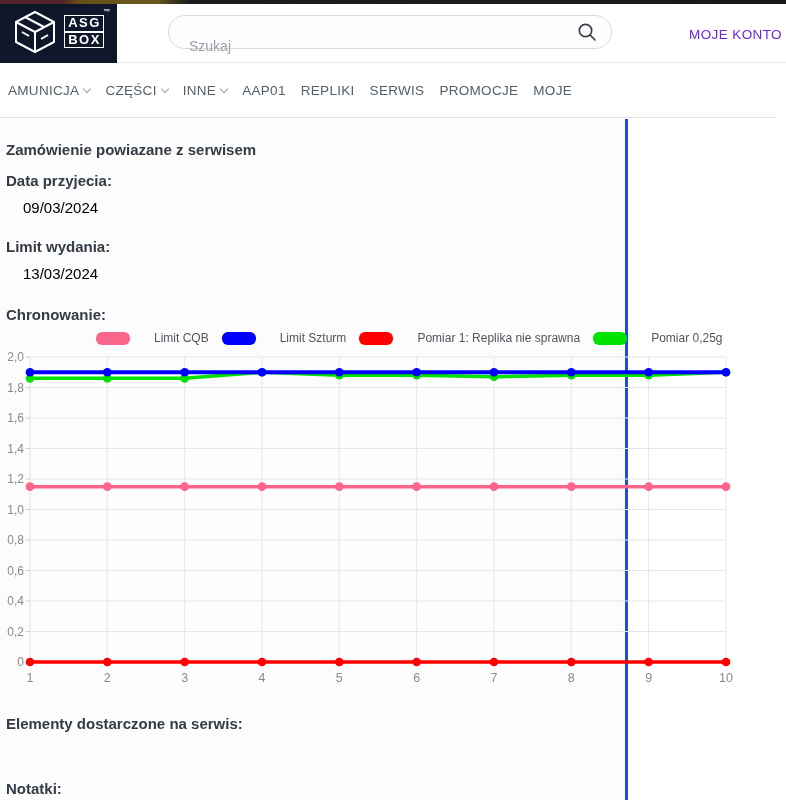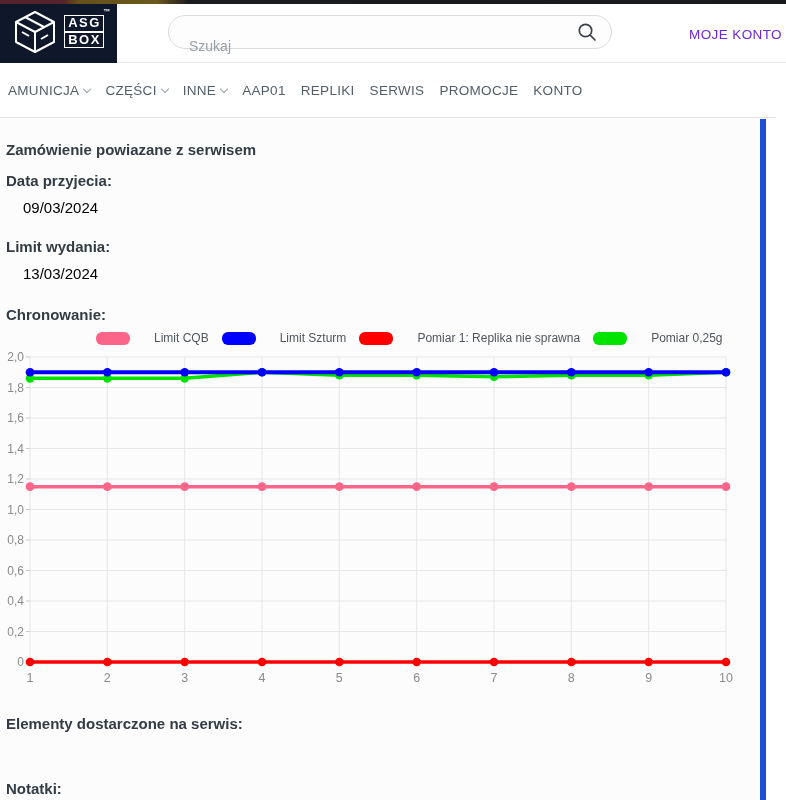--- a/index.html
+++ b/index.html
@@ -36,21 +36,21 @@
   .search-btn { border:none; background:transparent; padding:0; cursor:pointer; display:flex; align-items:center; }
   .account { position:absolute; top:27px; right:4px; font-size:13.5px; color:#6d28d9; letter-spacing:0.4px; cursor:pointer; white-space:nowrap; }
   
   .nav {
     position:absolute; top:64px; left:0; width:776px; height:54px; background:#fff;
     border-bottom:1px solid #e4e4e4; display:flex; align-items:center; gap:15px; padding-left:8px;
   }
   .nav-item { display:flex; align-items:center; gap:5px; font-size:13.5px; color:#535e68; letter-spacing:0.3px; cursor:pointer; white-space:nowrap; }
   .chev { width:6px; height:6px; border-right:1.5px solid #99a2aa; border-bottom:1.5px solid #99a2aa; transform:rotate(45deg); margin-bottom:3px; }
   
-  .content { position:absolute; top:119px; left:0; width:766px; height:681px; background:#fcfcfc; border-right:6px solid #1d4ed8; }
+  .content { position:absolute; top:119px; left:0; width:628px; height:681px; background:#fcfcfc; border-right:3px solid #1d4ed8; }
   .heading { position:absolute; left:6px; font-size:15px; font-weight:bold; color:#333b44; }
   .value   { position:absolute; left:6px; font-size:15px; color:#000000;margin-left:17px; }
   
   .legend { position:absolute; left:96px; top:212px; display:flex; align-items:center; gap:13px; }
   .lg-item { display:flex; align-items:center; gap:24px; }
   .lg-swatch { width:34px; height:13px; border-radius:6px; display:inline-block; }
   .lg-label { font-size:12px; color:#4f565c; white-space:nowrap; }
   .chart-svg { position:absolute; left:0; top:233px; }
 </style>
 </head>
@@ -109,21 +109,21 @@
     <div class="nav-item">
       <span>REPLIKI</span>
     </div>
     <div class="nav-item">
       <span>SERWIS</span>
     </div>
     <div class="nav-item">
       <span>PROMOCJE</span>
     </div>
     <div class="nav-item">
-      <span>KONTO</span>
+      <span>MOJE</span>
     </div>
   </nav>
 
 <div class="content">
   <div class="heading" style="top:22px;">Zamówienie powiazane z serwisem</div>
   <div class="heading" style="top:53px;">Data przyjecia:</div>
   <div class="value" style="top:80px;">09/03/2024</div>
   <div class="heading" style="top:119px;">Limit wydania:</div>
   <div class="value" style="top:146px;">13/03/2024</div>
   <div class="heading" style="top:187px;">Chronowanie:</div>

